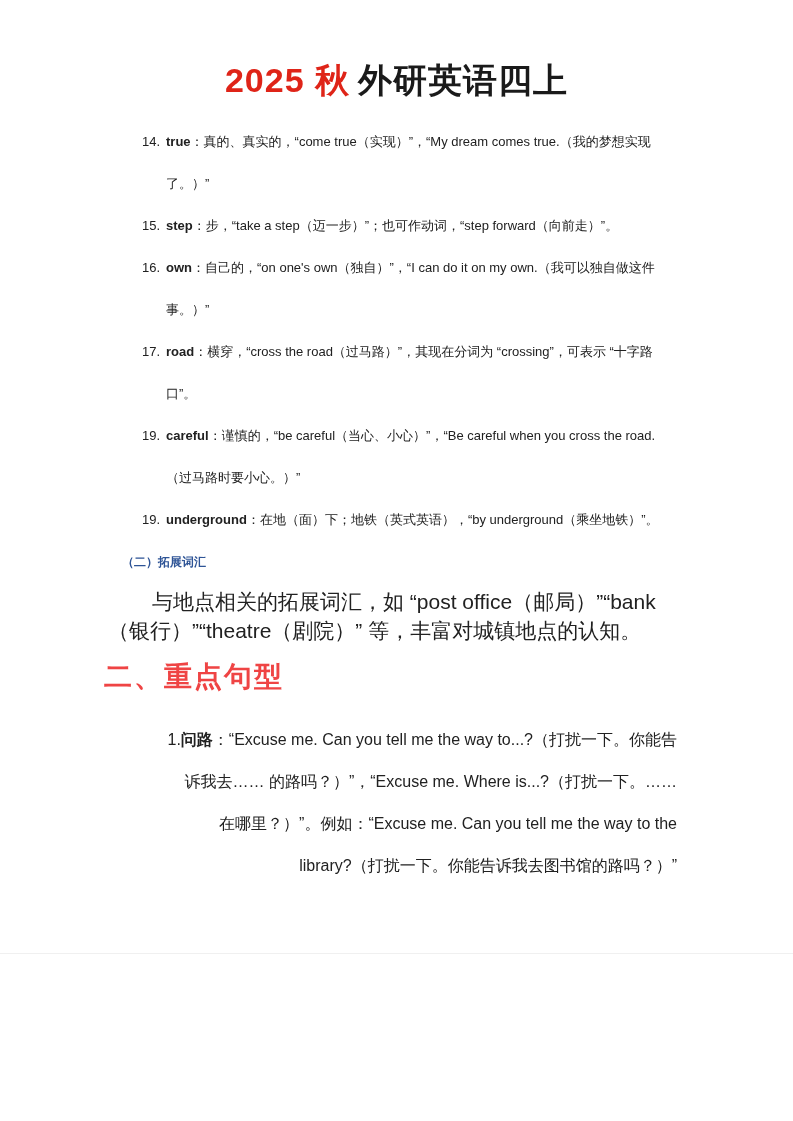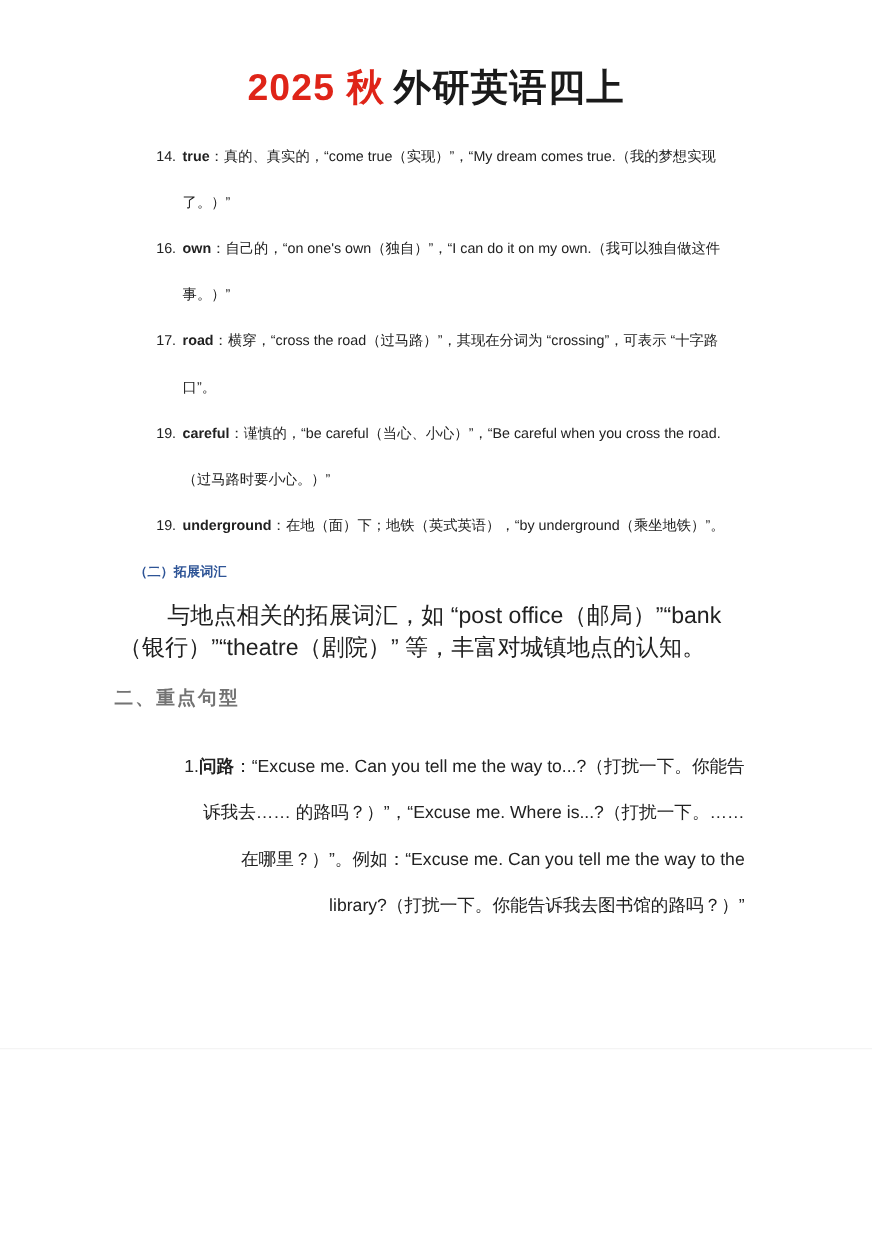--- a/index.html
+++ b/index.html
@@ -40,24 +40,24 @@
     color: #2e5496;
   }
   .para {
     margin: 4px 108px 0 108px;
     font-size: 21px;
     line-height: 29px;
     text-indent: 44px;
   }
   .h2 {
     margin: 14px 0 0 104px;
-    font-size: 17px;
+    font-size: 28px;
     font-weight: bold;
     line-height: 36px;
-    color: #737373;
+    color: #ef4444;
     letter-spacing: 2px;
   }
   .sentence-list {
     margin: 24px 116px 0 145px;
     font-size: 16px;
     line-height: 42px;
   }
   .s-item { padding-left: 21px; text-indent: -21px; text-align: right; }
   .s-item .num { width: 21px; }
   .footer {
@@ -77,20 +77,23 @@
 
   <div class="title">
     <span class="red">2025 秋</span><span>外研英语四上</span>
   </div>
 
   <div class="vocab-list">
     <div class="v-item">
       <span class="num">14.</span><span class="word">true</span><span>：真的、真实的，“come true（实现）”，“My dream comes true.（我的梦想实现了。）”</span>
     </div>
     <div class="v-item">
+      <span class="num">15.</span><span class="word">step</span><span>：步，“take a step（迈一步）”；也可作动词，“step forward（向前走）”。</span>
+    </div>
+    <div class="v-item">
       <span class="num">16.</span><span class="word">own</span><span>：自己的，“on one's own（独自）”，“I can do it on my own.（我可以独自做这件事。）”</span>
     </div>
     <div class="v-item">
       <span class="num">17.</span><span class="word">road</span><span>：横穿，“cross the road（过马路）”，其现在分词为 “crossing”，可表示 “十字路口”。</span>
     </div>
     <div class="v-item">
       <span class="num">19.</span><span class="word">careful</span><span>：谨慎的，“be careful（当心、小心）”，“Be careful when you cross the road.（过马路时要小心。）”</span>
     </div>
     <div class="v-item">
       <span class="num">19.</span><span class="word">underground</span><span>：在地（面）下；地铁（英式英语），“by underground（乘坐地铁）”。</span>

